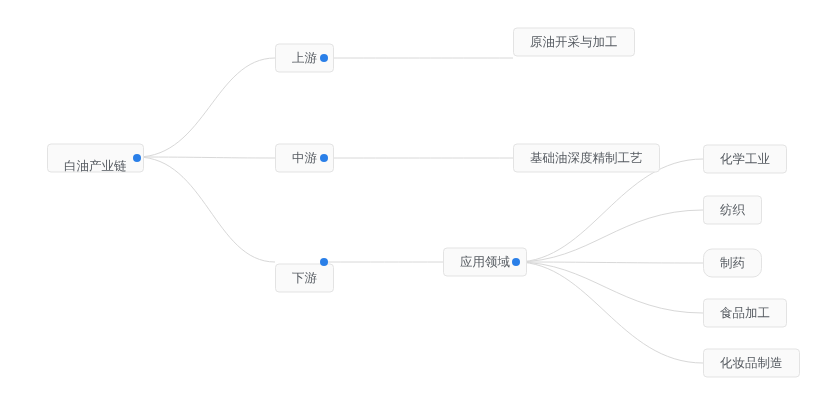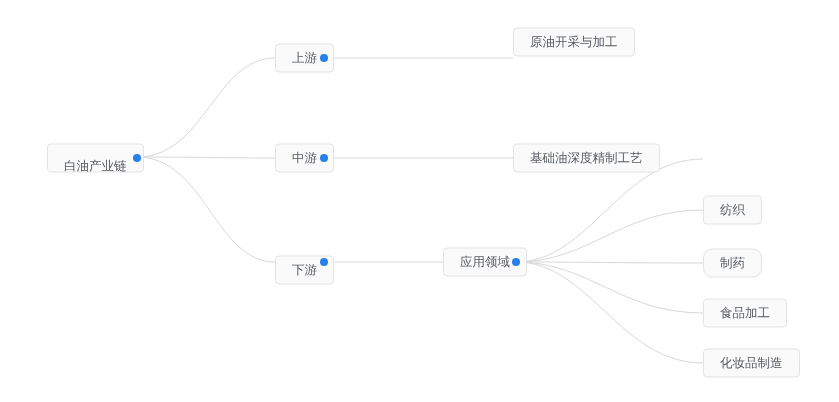--- a/index.html
+++ b/index.html
@@ -89,38 +89,41 @@
   <div class="node" id="node-upstream" style="left: 275px; top: 58px;">
     <span class="node-label">上游</span>
   </div>
   <div class="dot" id="dot-upstream" style="left: 324px; top: 58px;"></div>
 
   <div class="node" id="node-midstream" style="left: 275px; top: 158px;">
     <span class="node-label">中游</span>
   </div>
   <div class="dot" id="dot-midstream" style="left: 324px; top: 158px;"></div>
 
-  <div class="node" id="node-downstream" style="left: 275px; top: 270px; font-family: Liberation Serif, serif;">
+  <div class="node" id="node-downstream" style="left: 275px; top: 278px; font-family: Liberation Serif, serif;">
     <span class="node-label">下游</span>
   </div>
   <div class="dot" id="dot-downstream" style="left: 324px; top: 262px;"></div>
 
   <div class="node" id="node-crude_oil" style="left: 513px; top: 42px;">
     <span class="node-label">原油开采与加工</span>
   </div>
 
   <div class="node" id="node-base_oil" style="left: 513px; top: 158px;">
     <span class="node-label">基础油深度精制工艺</span>
   </div>
 
   <div class="node" id="node-applications" style="left: 443px; top: 262px; font-family: Liberation Serif, serif;">
     <span class="node-label">应用领域</span>
   </div>
   <div class="dot" id="dot-applications" style="left: 516px; top: 262px;"></div>
 
+  <div class="node" id="node-chemical" style="left: 703px; top: 159px;">
+    <span class="node-label">化学工业</span>
+  </div>
 
   <div class="node" id="node-textile" style="left: 703px; top: 210px;">
     <span class="node-label">纺织</span>
   </div>
 
   <div class="node" id="node-pharma" style="left: 703px; top: 263px; border-radius: 9px;">
     <span class="node-label">制药</span>
   </div>
 
   <div class="node" id="node-food" style="left: 703px; top: 313px; text-align: right;">

